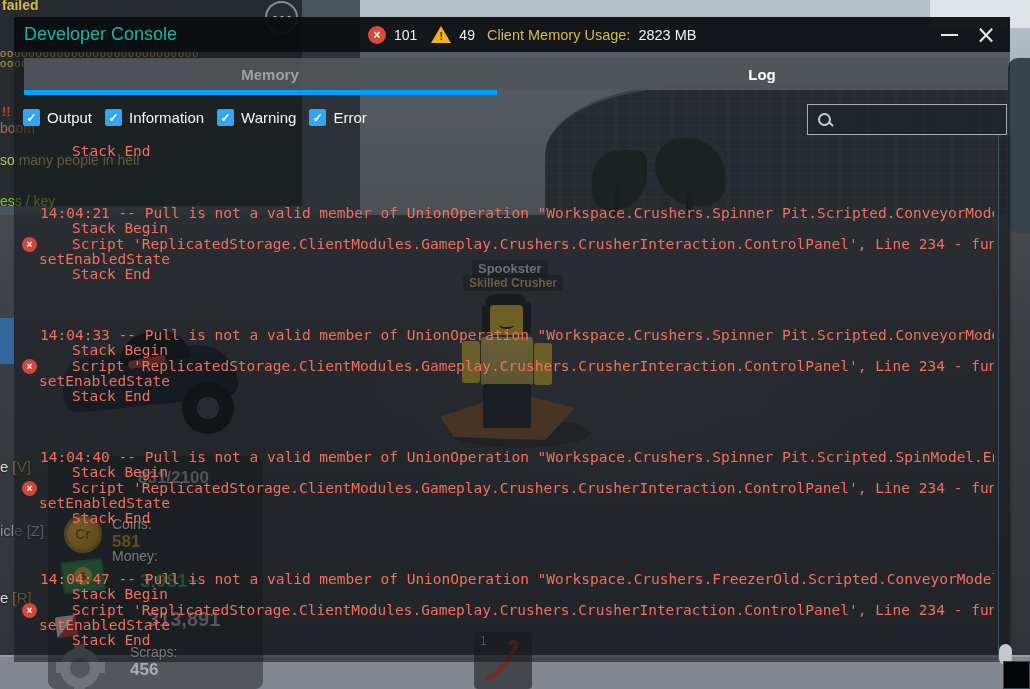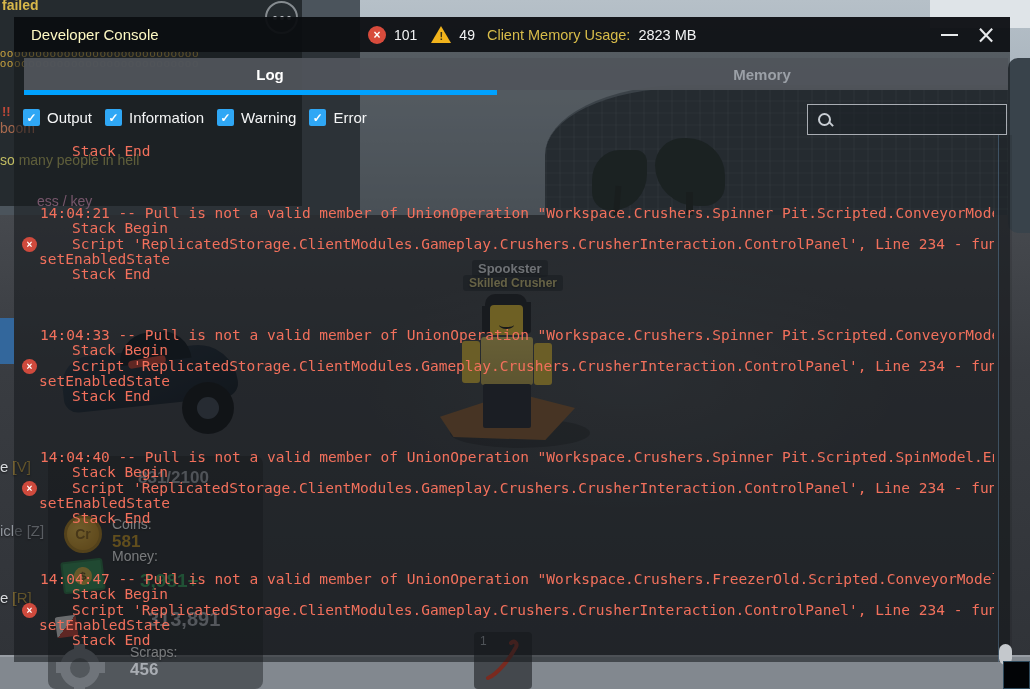--- a/index.html
+++ b/index.html
@@ -63,21 +63,21 @@
 
   
   .chat-panel{left:0;top:0;width:302px;height:206px;background:rgba(8,9,11,.55);}
   .chat-line{position:absolute;white-space:nowrap;}
   .cl0{left:2px;top:-3px;color:#d8b84a;font-size:14px;font-weight:bold;}
   .cl1{left:0;top:47px;color:#c8a23e;font-size:11px;letter-spacing:1px;}
   .cl2{left:0;top:57px;color:#c8a23e;font-size:11px;letter-spacing:1px;}
   .cl3{left:2px;top:104px;color:#c04838;font-size:13px;font-weight:bold;}
   .cl4{left:0;top:120px;color:#a96a4e;font-size:14px;}
   .cl5{left:0;top:152px;color:#c2bd62;font-size:14px;}
-  .cl6{left:0;top:193px;color:#f9a8d4;font-size:14px;padding-left:37px;}
+  .cl6{left:0;top:193px;color:#84cc16;font-size:14px;}
   .dots-btn{left:265px;top:1px;width:33px;height:33px;border-radius:50%;
             border:2px solid rgba(200,205,210,.6);display:flex;align-items:center;
             justify-content:center;gap:3px;}
   .dots-btn i{width:4px;height:4px;border-radius:50%;background:#cfd3d8;}
 
   
   .side-tab{left:0;top:318px;width:14px;height:46px;background:#33679c;}
   .keybind{position:absolute;font-size:15px;font-weight:normal;white-space:nowrap;
            text-shadow:0 1px 2px rgba(0,0,0,.6);}
   .kb-pre{color:#d9dbde;} .kb-key{color:#c9a23c;}
@@ -109,21 +109,21 @@
 
   
   .hotbar-slot{left:474px;top:632px;width:58px;height:57px;background:rgba(18,20,24,.55);
                border-radius:4px;}
   .slot-num{position:absolute;left:6px;top:2px;font-size:12px;color:#9aa0a6;}
 
   
   .dev-console{left:14px;top:17px;width:996px;height:645px;background:rgba(22,26,30,.58);}
   .dc-titlebar{left:0;top:0;width:996px;height:35px;background:rgba(10,13,16,.88);
                display:flex;align-items:center;}
-  .dc-title{margin-left:17px;font-size:15px;color:#fef9c3;}
+  .dc-title{margin-left:10px;font-size:18px;color:#14b8a6;}
   .status-cluster{position:absolute;left:354px;top:0;height:35px;display:flex;align-items:center;gap:8px;}
   .err-badge{width:18px;height:18px;border-radius:50%;background:#d84b3c;color:#fff;
              display:flex;align-items:center;justify-content:center;font-size:12px;font-weight:bold;}
   .count{color:#f2f3f4;font-size:14px;}
   .warn-badge{position:relative;width:20px;height:17px;margin-left:6px;}
   .warn-tri{position:absolute;left:0;top:0;width:0;height:0;border-left:10px solid transparent;
             border-right:10px solid transparent;border-bottom:17px solid #f1b31c;}
   .warn-ex{position:absolute;left:0;top:4px;width:20px;text-align:center;color:#3a3318;
            font-size:11px;font-weight:bold;}
   .mem-label{color:#d8bc4a;font-size:14.5px;margin-left:4px;}
@@ -280,22 +280,22 @@
         <span class="mem-label">Client Memory Usage:</span>
         <span class="mem-value">2823 MB</span>
       </div>
       <div class="win-controls">
         <div class="min-btn"></div>
         <div class="close-btn">×</div>
       </div>
     </div>
 
     <div class="abs dc-tabbar">
+      <div class="dc-tab tab-inactive">Memory</div>
       <div class="dc-tab tab-active">Log</div>
-      <div class="dc-tab tab-inactive">Memory</div>
     </div>
     <div class="abs tab-underline"></div>
 
     <div class="abs dc-filterbar">
       <div class="filter-group">
         <div class="filter-item">
           <span class="cbx">✓</span>
           <span class="filter-label">Output</span>
         </div>
         <div class="filter-item">

